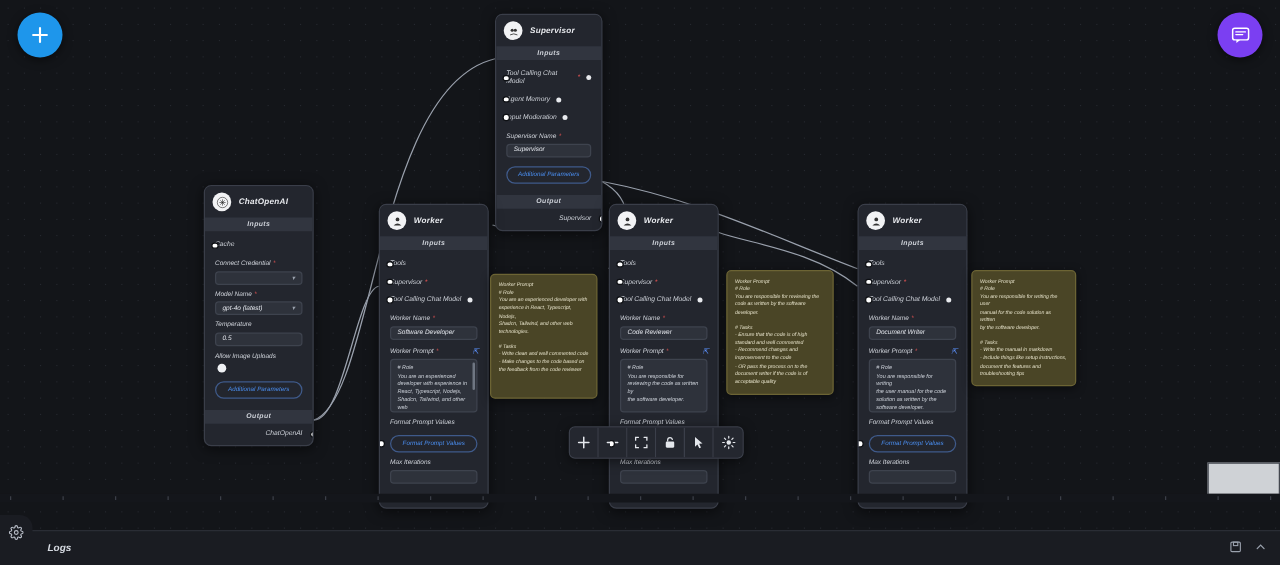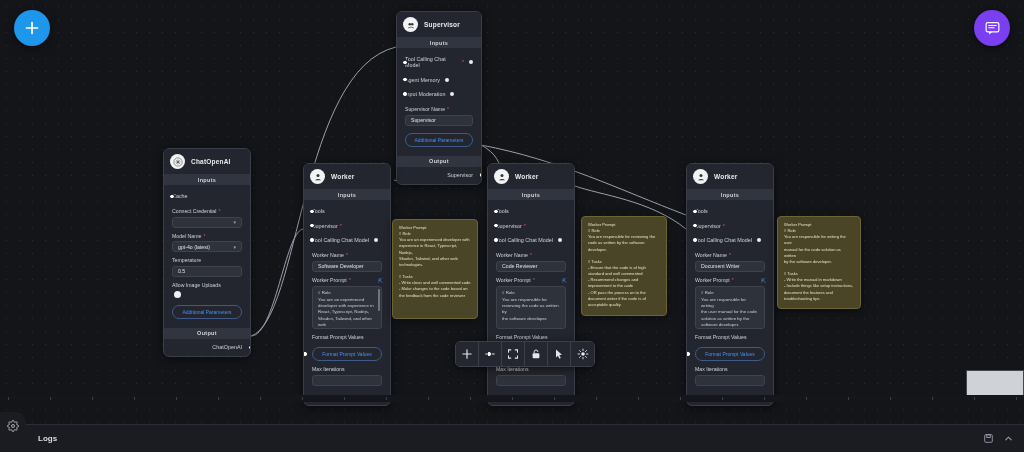--- a/index.html
+++ b/index.html
@@ -2,21 +2,21 @@
 <html><head>
 <meta charset="utf-8">
 <style>
   * { box-sizing: border-box; margin: 0; padding: 0; }
   html, body {
     width: 1024px; height: 452px;
     background: #13151b;
     font-family: "Liberation Sans", sans-serif;
     overflow: hidden;
   }
-  #root { position: relative; width: 1024px; height: 452px; background: #13151b; }
+  #root { position: relative; width: 1024px; height: 452px; background: #13151b; font-style: italic; }
 
   
   #canvas {
     position: absolute; inset: 0;
     background-color: #131519;
     background-image: radial-gradient(circle, #2b2e36 0.7px, transparent 0.7px);
     background-size: 13px 13px;
   }
 
   

